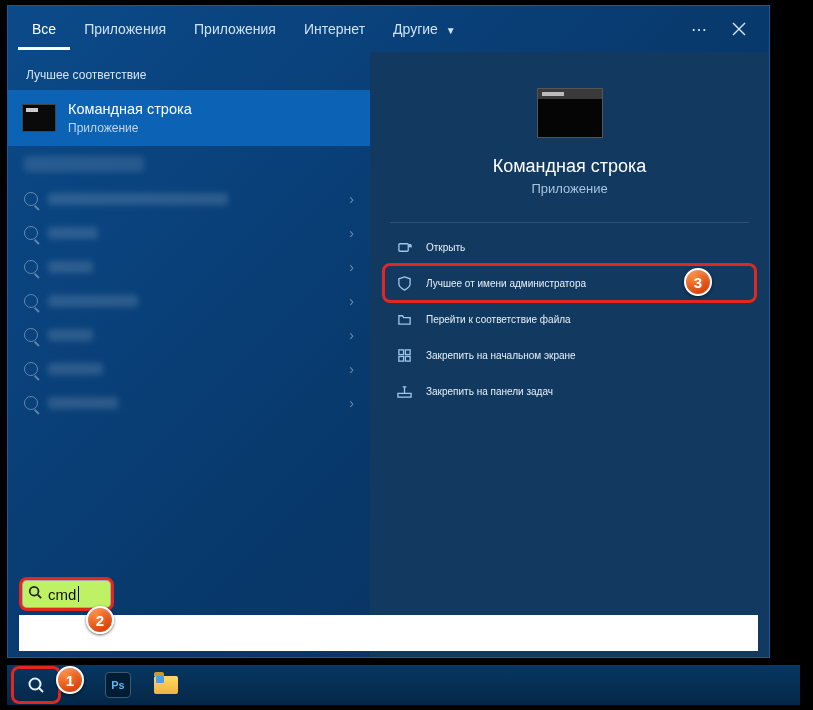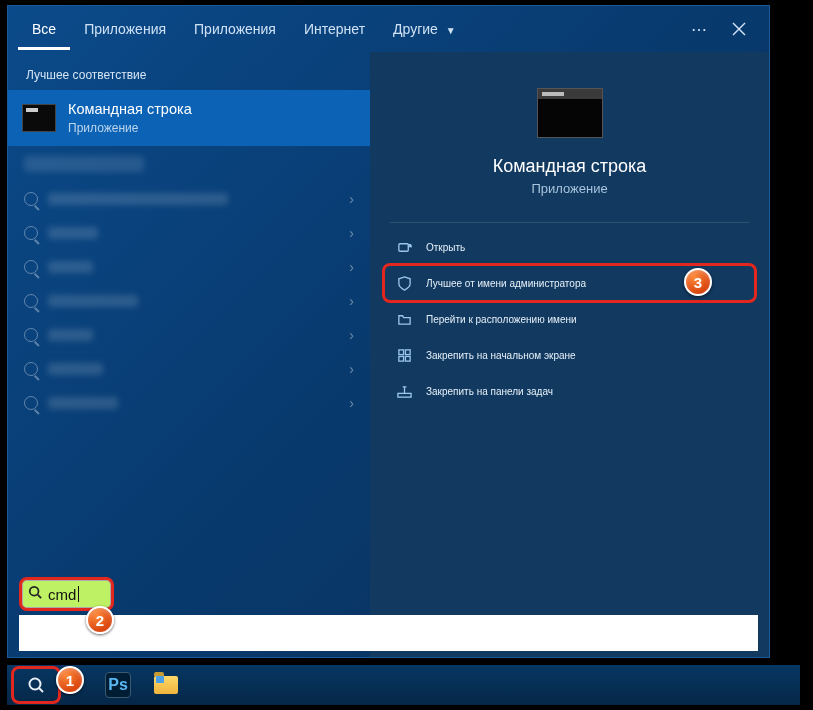--- a/index.html
+++ b/index.html
@@ -231,21 +231,21 @@
     border-radius: 8px;
     width: 50px; height: 38px;
     margin-right: 2px;
   }
   .task-item svg { stroke: #e6eef6; fill: none; stroke-width: 2; }
   .task-item.ps .badge {
     width: 26px; height: 26px;
     background: #001d34;
     border-radius: 4px;
     color: #58b6f3;
-    font-size: 16px;
+    font-size: 11px;
     font-weight: bold;
     display:flex; align-items:center; justify-content:center;
     border: 1px solid #3a5a74;
   }
   .task-item.explorer .folder {
     width: 24px; height: 18px;
     background: linear-gradient(180deg,#ffd96a,#f0b43c);
     border-radius: 2px;
     position: relative;
   }
@@ -400,21 +400,21 @@
           </div>
           <div class="highlight-action"></div>
         </div>
 
         <div class="action">
           <span class="aicon">
             <svg viewBox="0 0 16 16">
                 <path d="M2 4 L6 4 L7 6 L14 6 L14 13 L2 13 Z"></path>
               </svg>
           </span>
-          <span>Перейти к расположению имени</span>
+          <span>Перейти к соответствие файла</span>
         </div>
 
         <div class="action">
           <span class="aicon">
             <svg viewBox="0 0 16 16">
                 <rect x="2" y="2" width="5" height="5"></rect>
                 <rect x="9" y="2" width="5" height="5"></rect>
                 <rect x="2" y="9" width="5" height="5"></rect>
                 <rect x="9" y="9" width="5" height="5"></rect>
               </svg>

